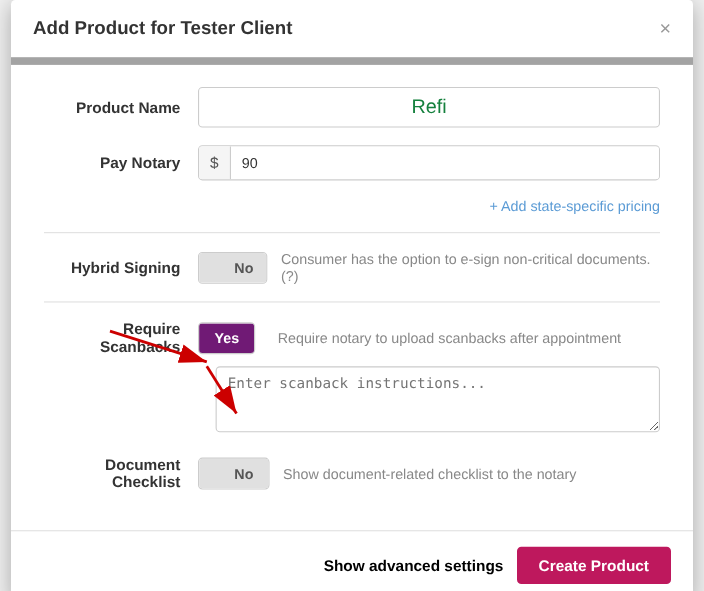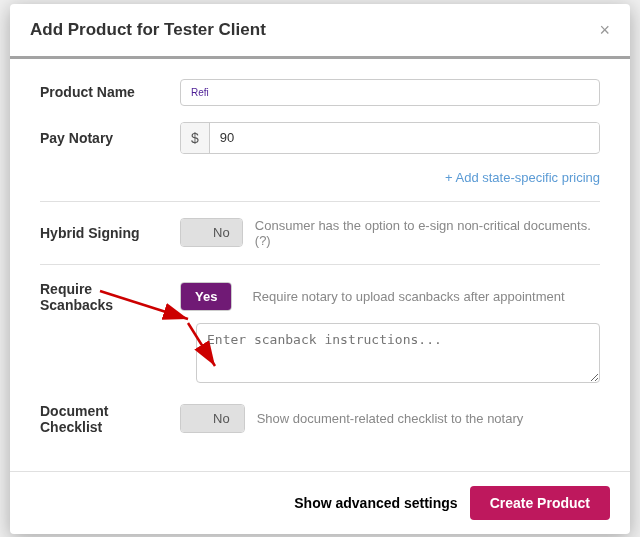--- a/index.html
+++ b/index.html
@@ -13,21 +13,21 @@
     }
     .modal {
       background: #fff;
       border-radius: 4px;
       box-shadow: 0 4px 20px rgba(0,0,0,0.3);
       width: 620px;
       overflow: hidden;
     }
     .modal-header {
       padding: 16px 20px;
-      border-bottom: 3px solid #a3a3a3;
+      border-bottom: 7px solid #a3a3a3;
       display: flex;
       align-items: center;
       justify-content: space-between;
     }
     .modal-title {
       font-size: 17px;
       font-weight: 600;
       color: #333;
     }
     .close-btn {
@@ -44,31 +44,33 @@
     .form-row {
       display: flex;
       align-items: center;
       margin-bottom: 16px;
     }
     .form-label {
       width: 140px;
       font-size: 14px;
       font-weight: 600;
       color: #333;
+      text-align: right;
       padding-right: 16px;
       flex-shrink: 0;
     }
     .form-control {
       flex: 1;
       border: 1px solid #ccc;
       border-radius: 4px;
       padding: 7px 10px;
-      font-size: 10px;
-      color: #4c1d95;
-      outline: none;
+      font-size: 18px;
+      color: #15803d;
+      outline: none;
+      text-align: center;
     }
     .pay-notary-input-wrap {
       display: flex;
       align-items: center;
       flex: 1;
       border: 1px solid #ccc;
       border-radius: 4px;
       overflow: hidden;
     }
     .dollar-sign {
@@ -119,21 +121,21 @@
       outline: none;
     }
     .toggle-option.active-yes {
       background: #701a75;
       color: #fff;
       font-weight: 600;
     }
     .toggle-option.active-no {
       background: #e0e0e0;
       color: #555;
-      font-weight: 400;
+      font-weight: 700;
       padding-left: 32px;
     }
     .hint-text {
       font-size: 13px;
       color: #888;
     }
     .scanback-row {
       display: flex;
       align-items: center;
       margin-bottom: 10px;

